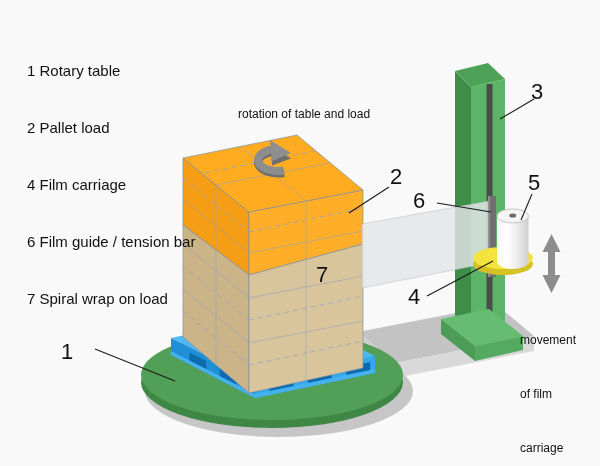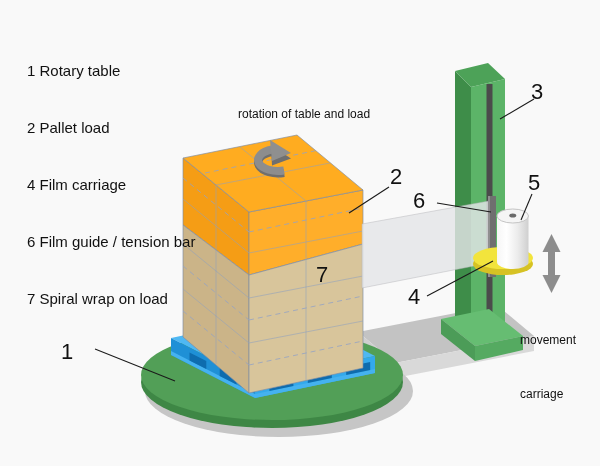--- a/index.html
+++ b/index.html
@@ -150,20 +150,21 @@
   <div>1 Rotary table</div>
   <div>2 Pallet load</div>
   <div>4 Film carriage</div>
   <div>6 Film guide / tension bar</div>
   <div>7 Spiral wrap on load</div>
 </div>
 
 <div class="txt annot rotation-label">rotation of table and load</div>
 <div class="txt annot movement-label">
   <div>movement</div>
+  <div>of film</div>
   <div>carriage</div>
 </div>
 
 <div class="num n1">1</div>
 <div class="num n2">2</div>
 <div class="num n3">3</div>
 <div class="num n4">4</div>
 <div class="num n5">5</div>
 <div class="num n6">6</div>
 <div class="num n7">7</div>

